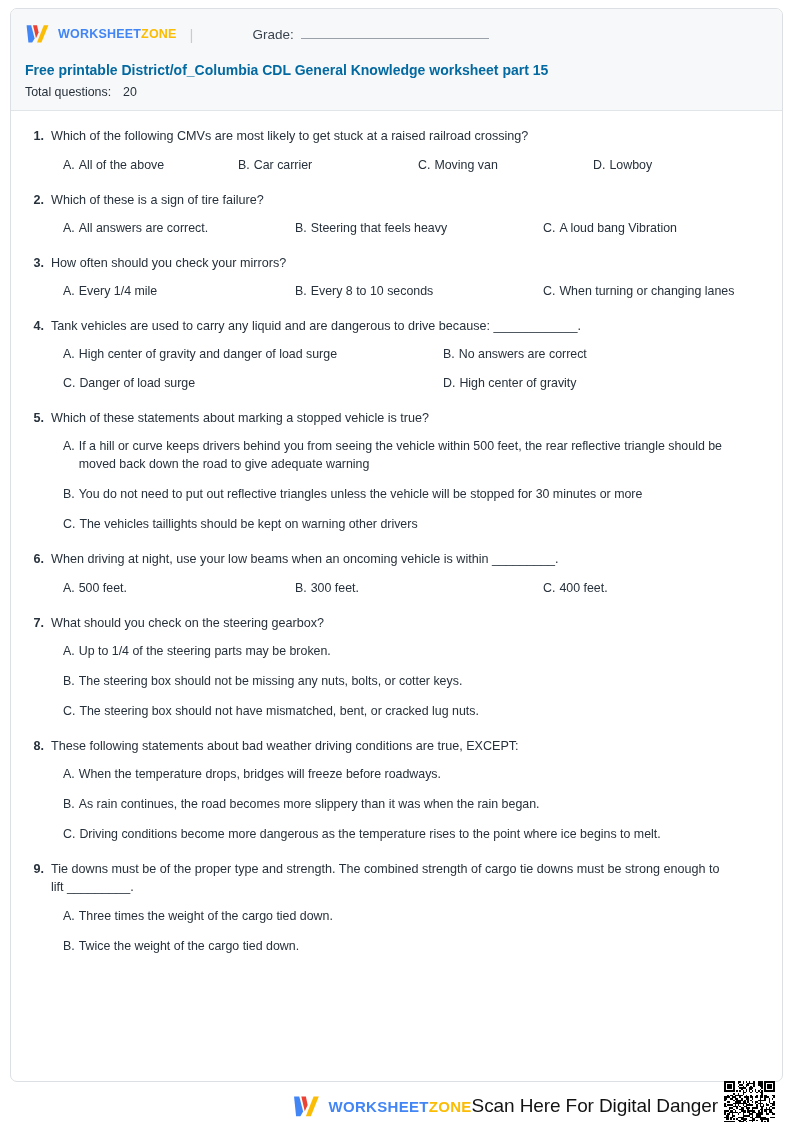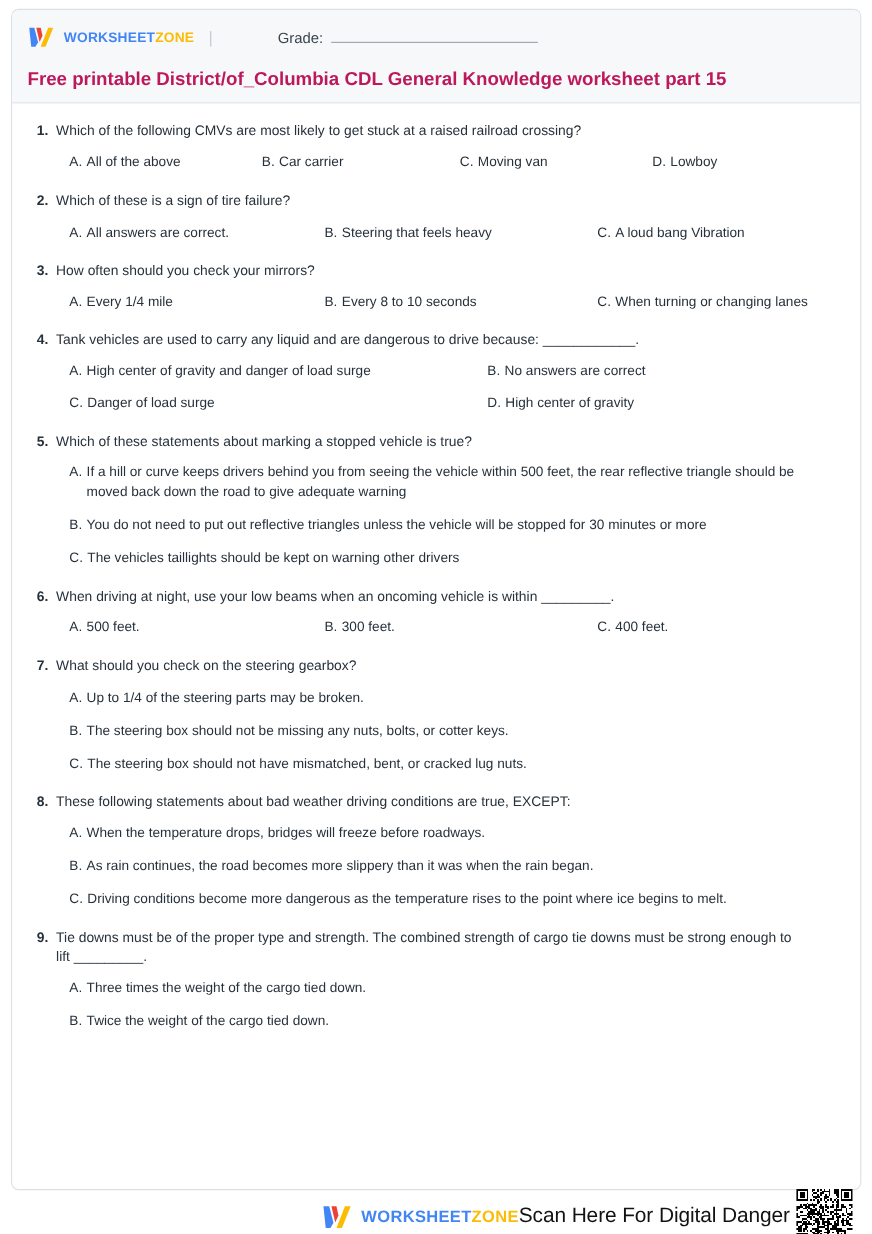--- a/index.html
+++ b/index.html
@@ -89,23 +89,23 @@
   .field-rule {
     border-bottom: 1px solid #9aa1a8;
     height: 12px;
     margin-left: 7px;
   }
   .name-rule { width: 284px; }
   .grade-rule { width: 188px; }
   .field-grade { margin-left: 46px; }
 
   .header-title {
-    font-size: 17px;
+    font-size: 14px;
     font-weight: bold;
-    color: #be185d;
+    color: #0369a1;
     margin-top: 14px;
     line-height: 1.3;
   }
   .header-total {
     font-size: 12.4px;
     color: #27313b;
     margin-top: 5px;
     line-height: 1.3;
   }
   .header-total .total-count { margin-left: 12px; }
@@ -220,20 +220,23 @@
         <span class="header-sep">|</span>
 
 
         <div class="field field-grade">
           <span class="field-label">Grade:</span>
           <span class="field-rule grade-rule"></span>
         </div>
       </div>
 
       <div class="header-title">Free printable District/of_Columbia CDL General Knowledge worksheet part 15</div>
+      <div class="header-total">
+        <span>Total questions:</span><span class="total-count">20</span>
+      </div>
     </div>
 
     <div class="sheet-body" id="questions-container">
         <div class="question">
           <div class="q-head">
             <span class="q-num">1.</span>
             <span class="q-text">Which of the following CMVs are most likely to get stuck at a raised railroad crossing?</span>
           </div>
           <div class="q-answers">
             <div class="ans-grid cols-4">

